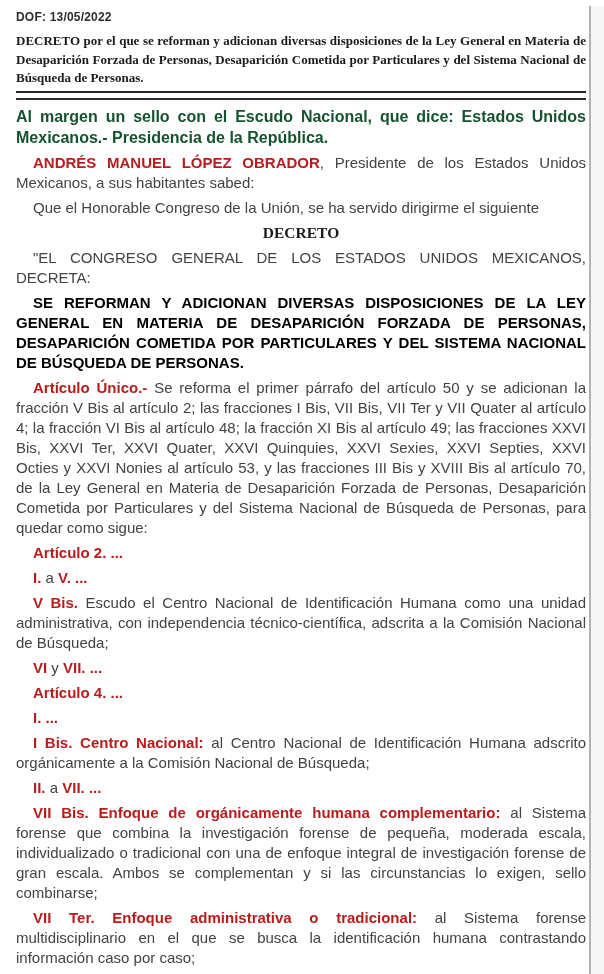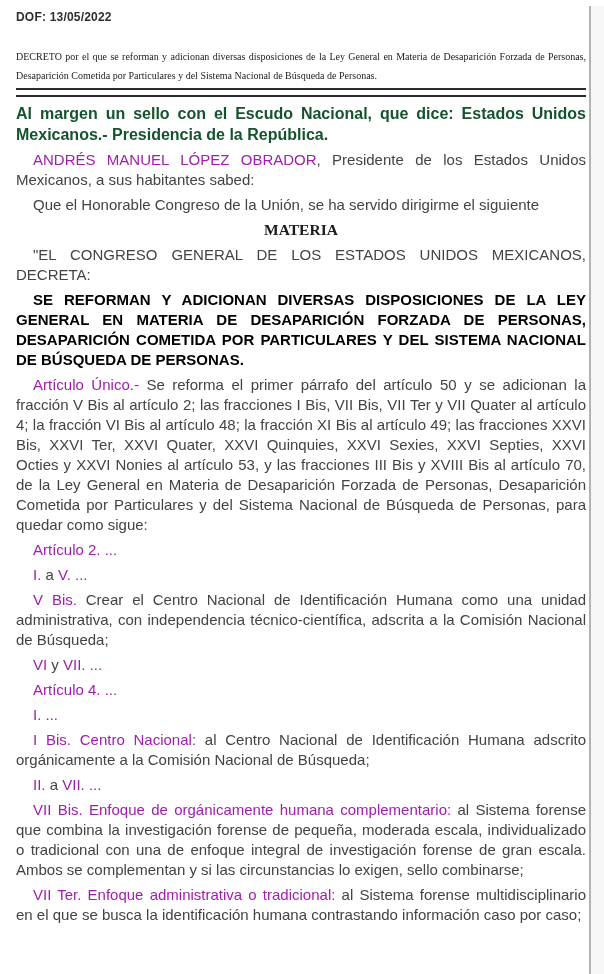--- a/index.html
+++ b/index.html
@@ -31,24 +31,24 @@
     width: 570px;
   }
   .dof-date {
     margin-top: 10px;
     font-size: 12px;
     font-weight: bold;
     color: #2e2e2e;
     letter-spacing: 0.2px;
   }
   .decree-title {
-    margin-top: 24px;
+    margin-top: 8px;
     font-family: "Liberation Serif", serif;
-    font-weight: normal;
-    font-size: 10px;
+    font-weight: bold;
+    font-size: 13px;
     line-height: 18.5px;
     color: #1b1b1b;
     text-align: justify;
   }
   .double-rule {
     margin-top: 3px;
     height: 5px;
     border-top: 2px solid #2b2b2b;
     border-bottom: 2px solid #2b2b2b;
   }
@@ -71,21 +71,21 @@
   }
   .decreto-heading {
     margin: 5px 0;
     text-align: center;
     font-family: "Liberation Serif", serif;
     font-weight: bold;
     font-size: 15.5px;
     line-height: 20px;
     color: #1b1b1b;
   }
-  .b { font-weight: normal; color: #a21caf; }
+  .b { font-weight: bold; color: #b91c1c; }
   p.caps-bold { font-weight: bold; color: #000000; }
 </style>
 </head>
 <body>
 
 <div class="page">
   <div class="edge-gutter"></div>
   <div class="edge-line"></div>
 
   <div class="content">
@@ -95,33 +95,33 @@
     <div class="decree-title">DECRETO por el que se reforman y adicionan diversas disposiciones de la Ley General en Materia de Desaparición Forzada de Personas, Desaparición Cometida por Particulares y del Sistema Nacional de Búsqueda de Personas.</div>
 
     <div class="double-rule"></div>
 
     <p class="al-margen">Al margen un sello con el Escudo Nacional, que dice: Estados Unidos Mexicanos.- Presidencia de la República.</p>
 
     <p class="body"><span class="b">ANDRÉS MANUEL LÓPEZ OBRADOR</span><span>, Presidente de los Estados Unidos Mexicanos, a sus habitantes sabed:</span></p>
 
     <p class="body">Que el Honorable Congreso de la Unión, se ha servido dirigirme el siguiente</p>
 
-    <div class="decreto-heading">MATERIA</div>
+    <div class="decreto-heading">DECRETO</div>
 
     <p class="body">"EL CONGRESO GENERAL DE LOS ESTADOS UNIDOS MEXICANOS, DECRETA:</p>
 
     <p class="body caps-bold">SE REFORMAN Y ADICIONAN DIVERSAS DISPOSICIONES DE LA LEY GENERAL EN MATERIA DE DESAPARICIÓN FORZADA DE PERSONAS, DESAPARICIÓN COMETIDA POR PARTICULARES Y DEL SISTEMA NACIONAL DE BÚSQUEDA DE PERSONAS.</p>
 
     <p class="body"><span class="b">Artículo Único.-</span><span> Se reforma el primer párrafo del artículo 50 y se adicionan la fracción V Bis al artículo 2; las fracciones I Bis, VII Bis, VII Ter y VII Quater al artículo 4; la fracción VI Bis al artículo 48; la fracción XI Bis al artículo 49; las fracciones XXVI Bis, XXVI Ter, XXVI Quater, XXVI Quinquies, XXVI Sexies, XXVI Septies, XXVI Octies y XXVI Nonies al artículo 53, y las fracciones III Bis y XVIII Bis al artículo 70, de la Ley General en Materia de Desaparición Forzada de Personas, Desaparición Cometida por Particulares y del Sistema Nacional de Búsqueda de Personas, para quedar como sigue:</span></p>
 
     <p class="body"><span class="b">Artículo 2. ...</span></p>
 
     <p class="body"><span class="b">I.</span><span> a </span><span class="b">V. ...</span></p>
 
-    <p class="body"><span class="b">V Bis.</span><span> Crear el Centro Nacional de Identificación Humana como una unidad administrativa, con independencia técnico-científica, adscrita a la Comisión Nacional de Búsqueda;</span></p>
+    <p class="body"><span class="b">V Bis.</span><span> Escudo el Centro Nacional de Identificación Humana como una unidad administrativa, con independencia técnico-científica, adscrita a la Comisión Nacional de Búsqueda;</span></p>
 
     <p class="body"><span class="b">VI</span><span> y </span><span class="b">VII. ...</span></p>
 
     <p class="body"><span class="b">Artículo 4. ...</span></p>
 
     <p class="body"><span class="b">I. ...</span></p>
 
     <p class="body"><span class="b">I Bis. Centro Nacional:</span><span> al Centro Nacional de Identificación Humana adscrito orgánicamente a la Comisión Nacional de Búsqueda;</span></p>
 
     <p class="body"><span class="b">II.</span><span> a </span><span class="b">VII. ...</span></p>

